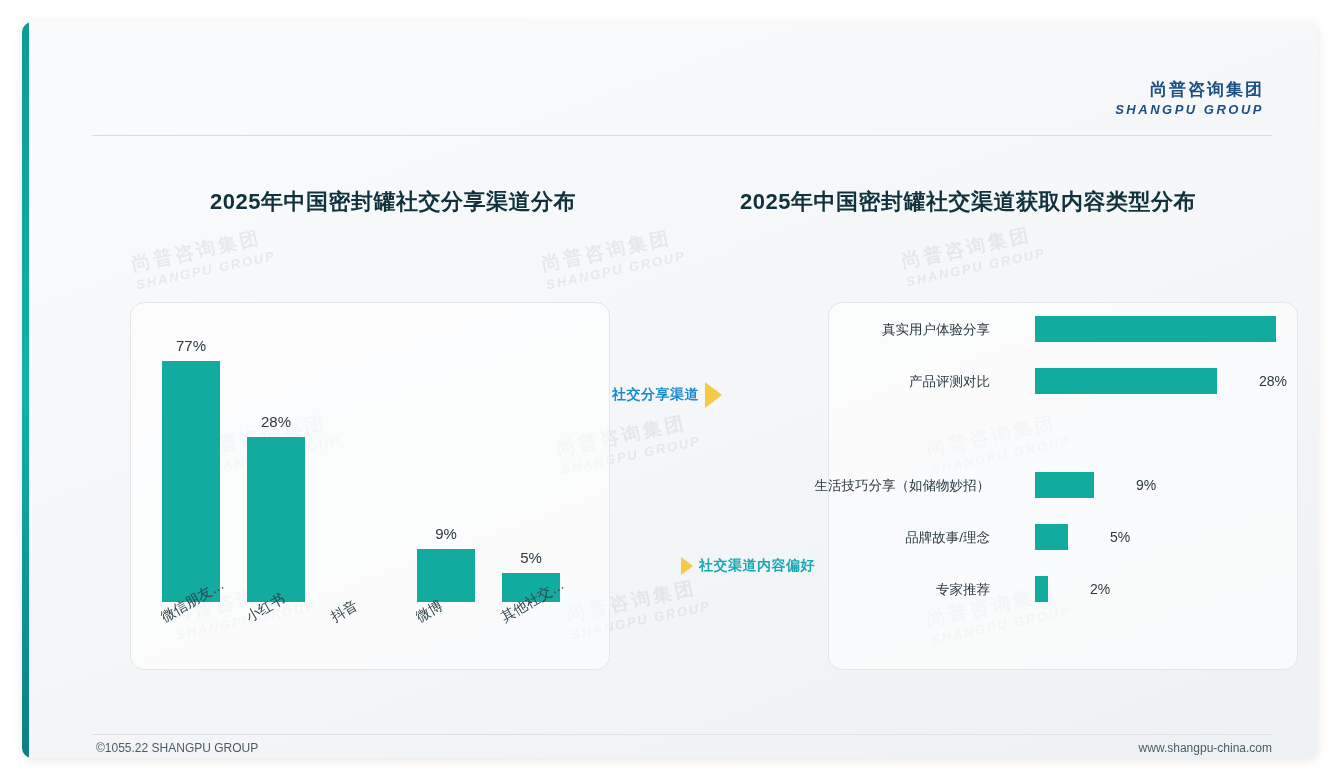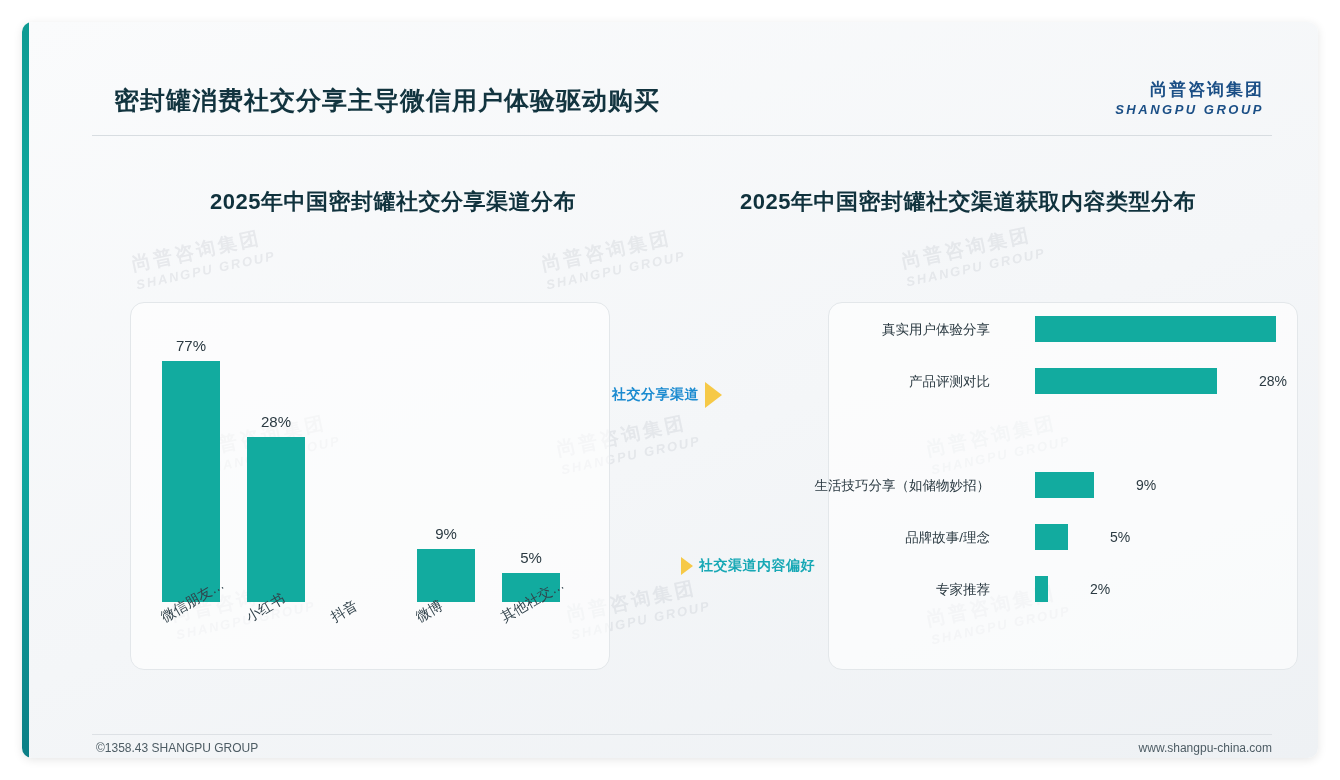--- a/index.html
+++ b/index.html
@@ -154,21 +154,20 @@
     font-size: 12px; color: #4d5c64;
   }
 </style>
 </head>
 <body>
 
 <div class="slide">
   <div class="accent-bar"></div>
 
   <div class="header">
-    <div class="title">密封罐消费社交分享主导微信用户体验驱动购买</div>
     <div class="logo">
       <div class="logo-cn">尚普咨询集团</div>
       <div class="logo-en">SHANGPU GROUP</div>
     </div>
   </div>
 
   <div class="sec-title" id="sec-title-left">2025年中国密封罐社交分享渠道分布</div>
   <div class="sec-title" id="sec-title-right">2025年中国密封罐社交渠道获取内容类型分布</div>
 
   <div class="wm" style="left:110px; top:215px;">
@@ -268,15 +267,15 @@
         <div class="hval">5%</div>
       </div>
       <div class="hrow" style="top: 260px;">
         <div class="hlabel">专家推荐</div>
         <div class="hbar" style="width: 13px; background: rgb(18, 171, 159);"></div>
         <div class="hval">2%</div>
       </div>
     </div>
 
   <div class="footer-line"></div>
-  <div id="copyright">©1358.43 SHANGPU GROUP</div>
+  <div id="copyright">©1055.22 SHANGPU GROUP</div>
   <div id="website">www.shangpu-china.com</div>
 </div>
 
 </body></html>

